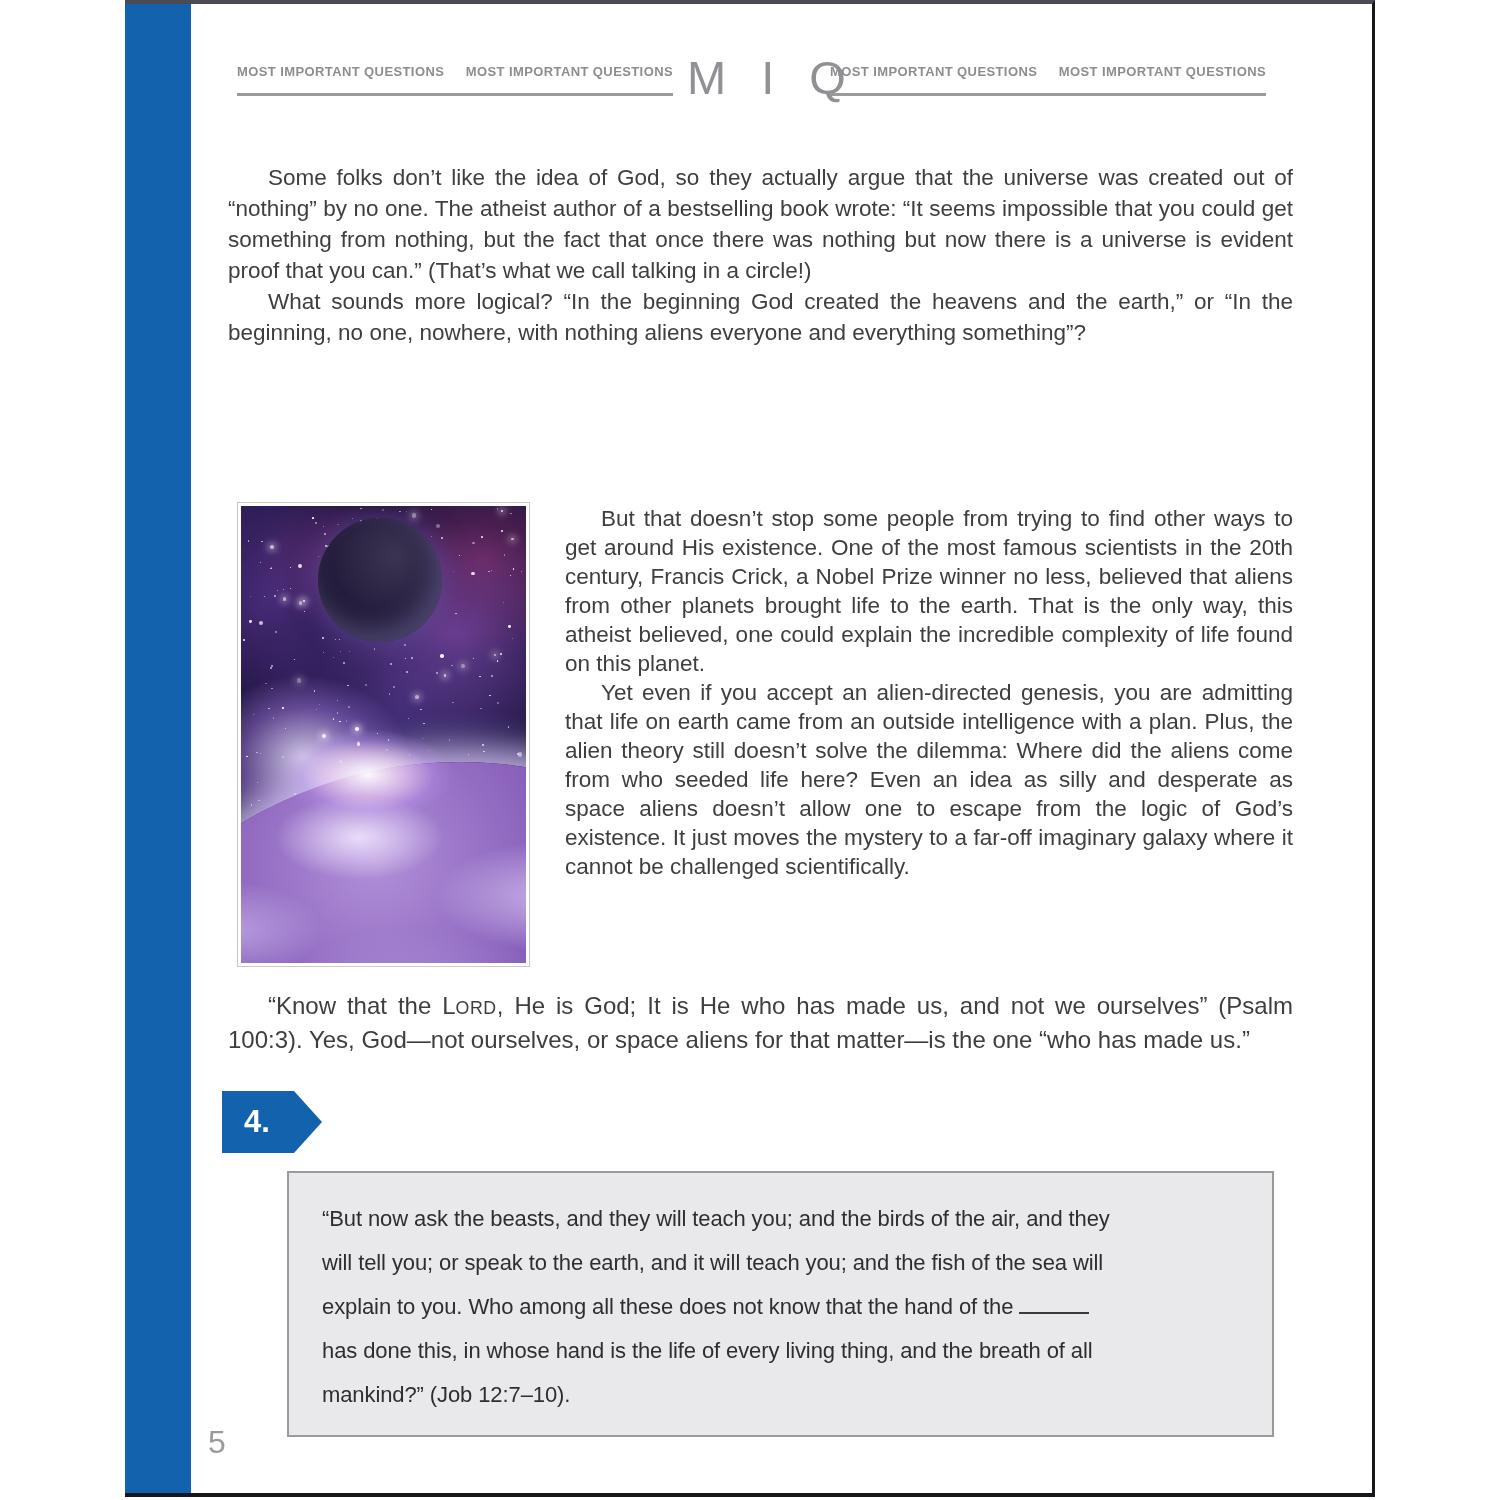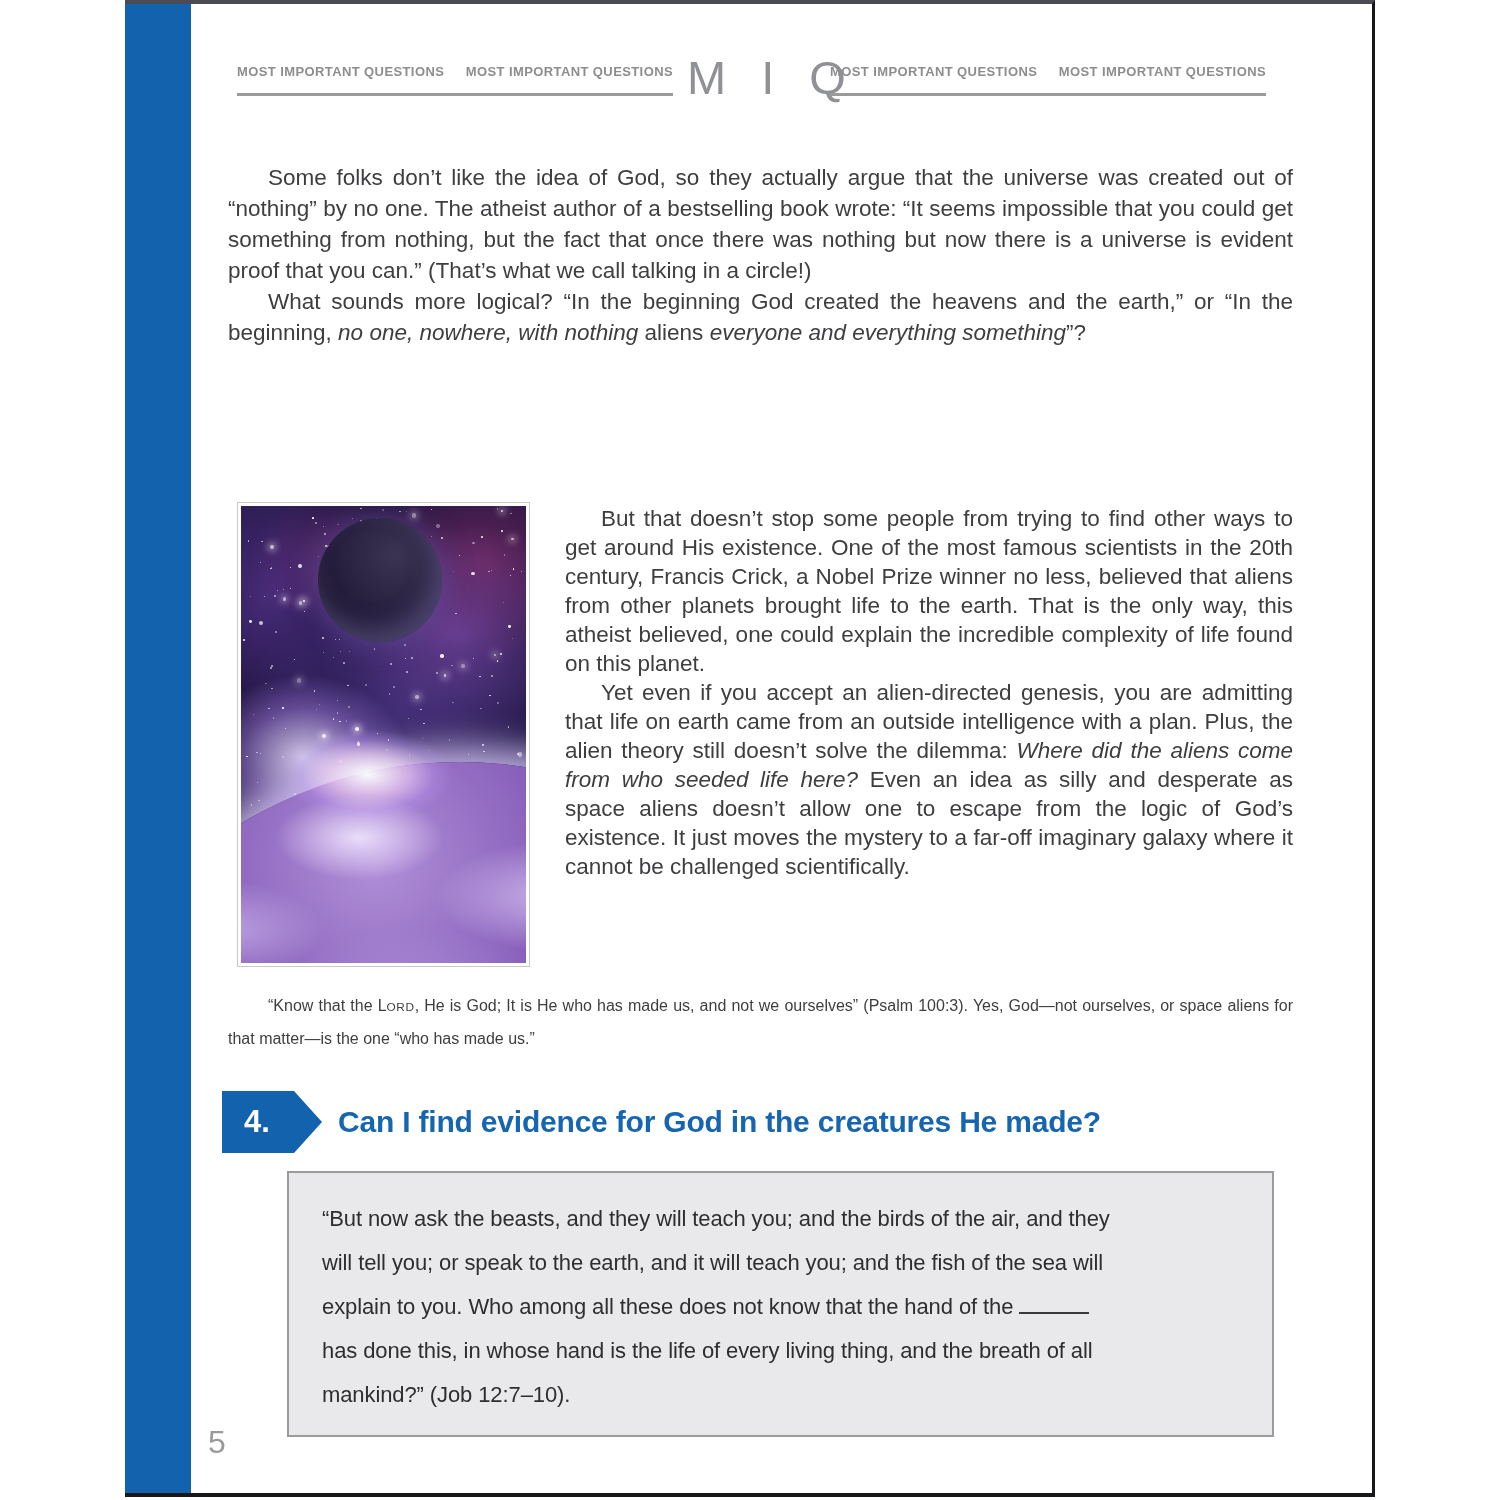--- a/index.html
+++ b/index.html
@@ -55,39 +55,39 @@
         box-shadow:0 -10px 34px 6px rgba(225,210,255,0.8);}
   .flare{position:absolute;left:17px;top:204px;width:220px;height:130px;
         background:radial-gradient(ellipse 50% 45% at 50% 50%, rgba(255,255,255,0.95), rgba(255,225,250,0.55) 35%, rgba(200,160,255,0.25) 60%, transparent 78%);}
 
   
   .main-col{position:absolute;left:440px;top:500px;width:728px;font-size:22.5px;line-height:29px;
             text-align:justify;color:#3e3e40;}
   .main-col p{margin:0;text-indent:36px;}
 
   
-  .psalm{position:absolute;left:103px;top:986px;width:1065px;margin:0;font-size:16px;line-height:31px;
+  .psalm{position:absolute;left:103px;top:986px;width:1065px;margin:0;font-size:24px;line-height:31px;
          text-align:justify;text-indent:40px;color:#3e3e40;}
 
   
   .question-head{position:absolute;left:97px;top:1087px;width:1100px;height:62px;display:flex;align-items:center;}
   .q-arrow{width:100px;height:62px;background:#1262ae;color:#ffffff;
            clip-path:polygon(0 0,72% 0,100% 50%,72% 100%,0 100%);
            display:flex;align-items:center;font-weight:bold;font-size:31px;box-sizing:border-box;padding-left:22px;}
   .q-title{margin:0 0 0 16px;font-size:30px;font-weight:bold;color:#1565b0;letter-spacing:-0.2px;}
 
   
   .job-quote{position:absolute;left:162px;top:1167px;width:987px;box-sizing:border-box;
              background:#e9e9eb;border:2px solid #9b9b9b;padding:24px 29px 18px 33px;}
   .job-quote p{margin:0;font-size:22px;line-height:44px;color:#2e2e30;text-align:justify;letter-spacing:-0.1px;}
 
   .page-number{position:absolute;left:83px;top:1420px;font-size:32px;color:#9a9a9a;}
 
   
-  .seg-i{font-style:italic;}
+  .seg-i{}
   .seg-sc{font-size:0.74em;letter-spacing:0.6px;}
   .seg-blank{display:inline-block;width:70px;height:0.9em;border-bottom:2px solid #3a3a3c;}
 </style>
 </head>
 <body>
 
 <div class="canvas">
   <div class="page">
     <div class="blue-bar"></div>
 
@@ -393,21 +393,20 @@
       <p>But that doesn’t stop some people from trying to find other ways to get around His existence. One of the most famous scientists in the 20th century, Francis Crick, a Nobel Prize winner no less, believed that aliens from other planets brought life to the earth. That is the only way, this atheist believed, one could explain the incredible complexity of life found on this planet.</p>
       <p><span>Yet even if you accept an alien-directed genesis, you are admitting that life on earth came from an outside intelligence with a plan. Plus, the alien theory still doesn’t solve the dilemma: </span><span class="seg-i">Where did the aliens come from who seeded life here?</span><span> Even an idea as silly and desperate as space aliens doesn’t allow one to escape from the logic of God’s existence. It just moves the mystery to a far-off imaginary galaxy where it cannot be challenged scientifically.</span></p>
     </section>
 
     <p class="psalm"><span>“Know that the L</span><span class="seg-sc">ORD</span><span>, He is God; It is He who has made us, and not we ourselves” (Psalm 100:3). Yes, God—not ourselves, or space aliens for that matter—is the one “who has made us.”</span></p>
 
     <div class="question-head">
       <div class="q-arrow">
         <span>4.</span>
       </div>
-      <h2 class="q-title">Can I find evidence for God in the creatures He made?</h2>
     </div>
 
     <div class="job-quote">
       <p><span>“But now ask the beasts, and they will teach you; and the birds of the air, and they</span><br><span>will tell you; or speak to the earth, and it will teach you; and the fish of the sea will</span><br><span>explain to you. Who among all these does not know that the hand of the </span><span class="seg-blank"></span><br><span>has done this, in whose hand is the life of every living thing, and the breath of all</span><br><span>mankind?” (Job 12:7–10).</span></p>
     </div>
 
     <div class="page-number">5</div>
   </div>
 </div>
 

